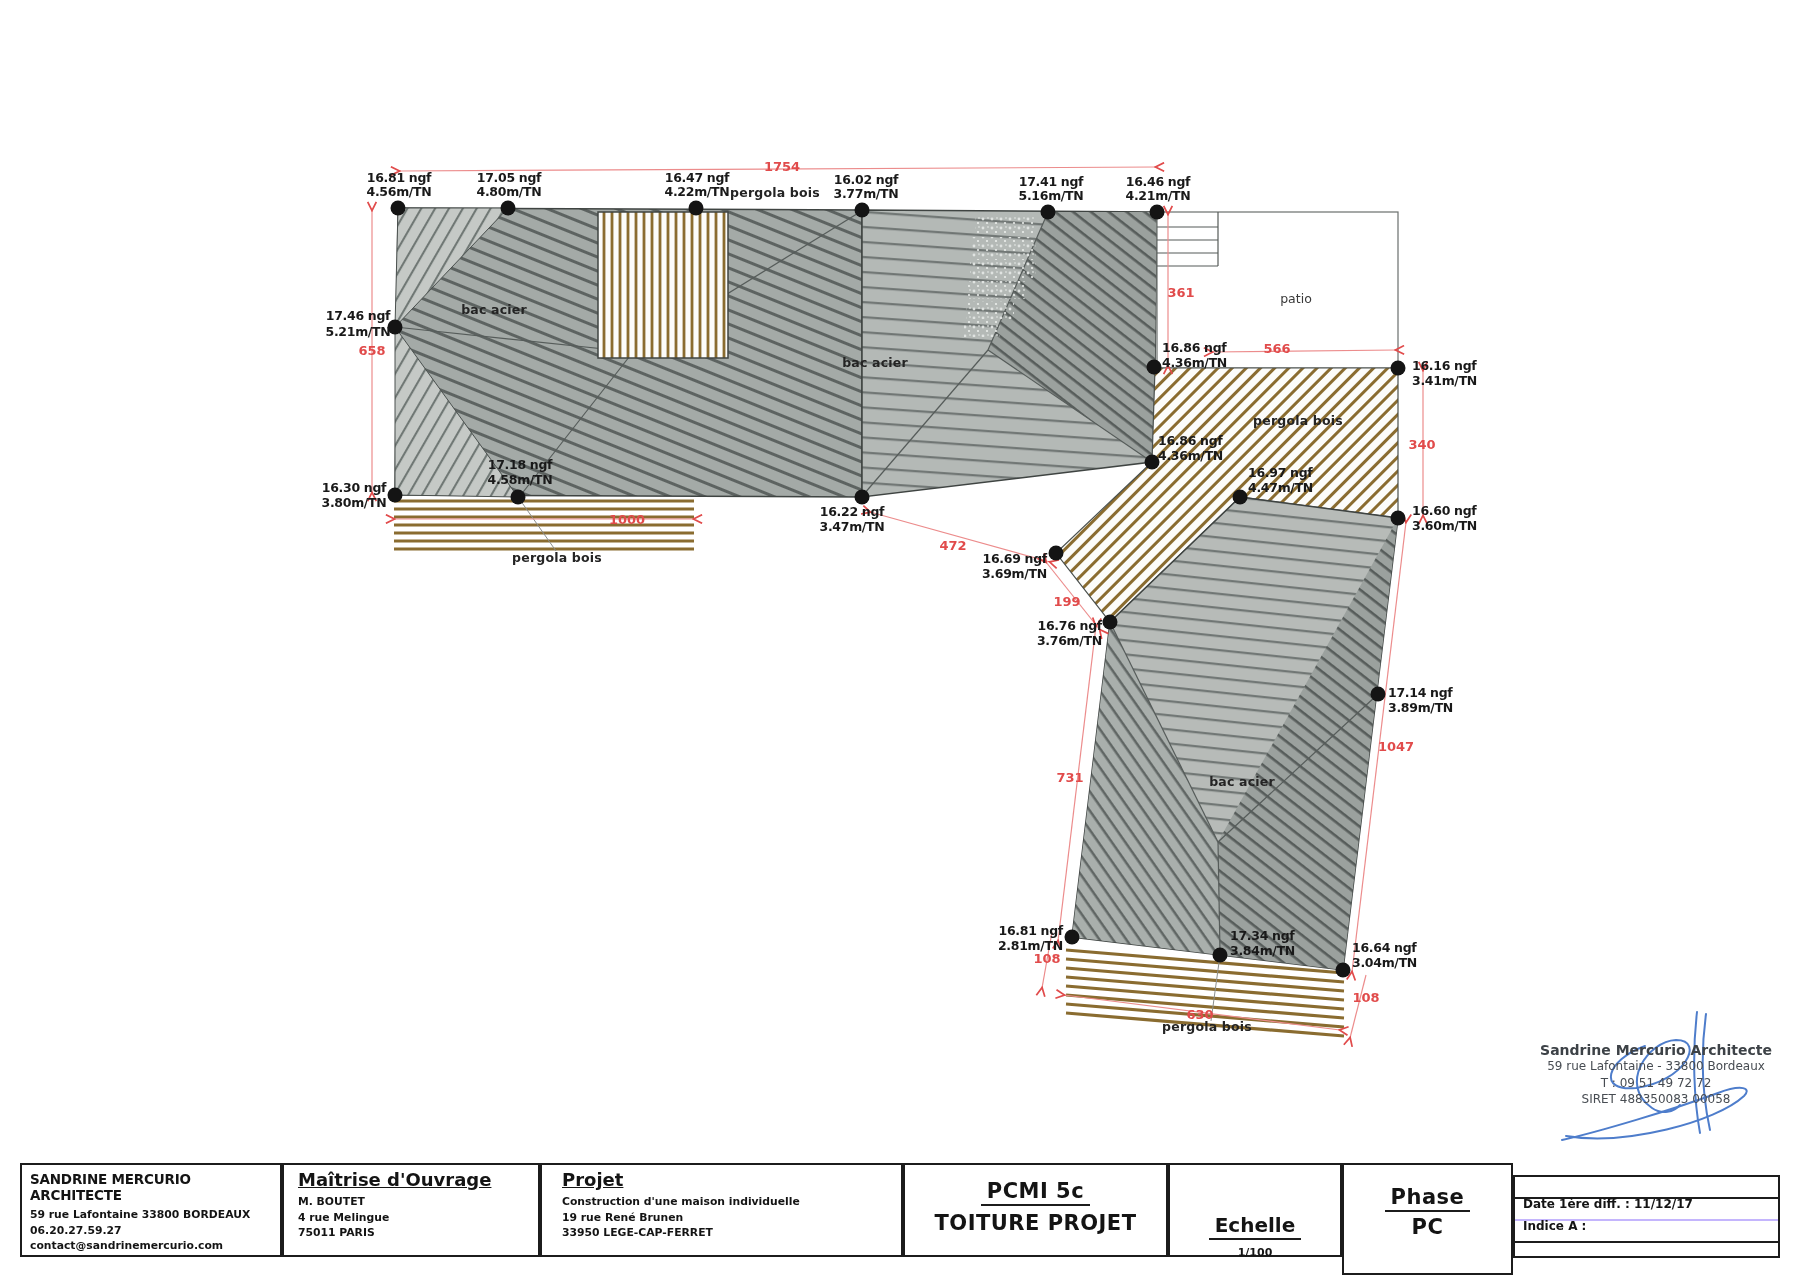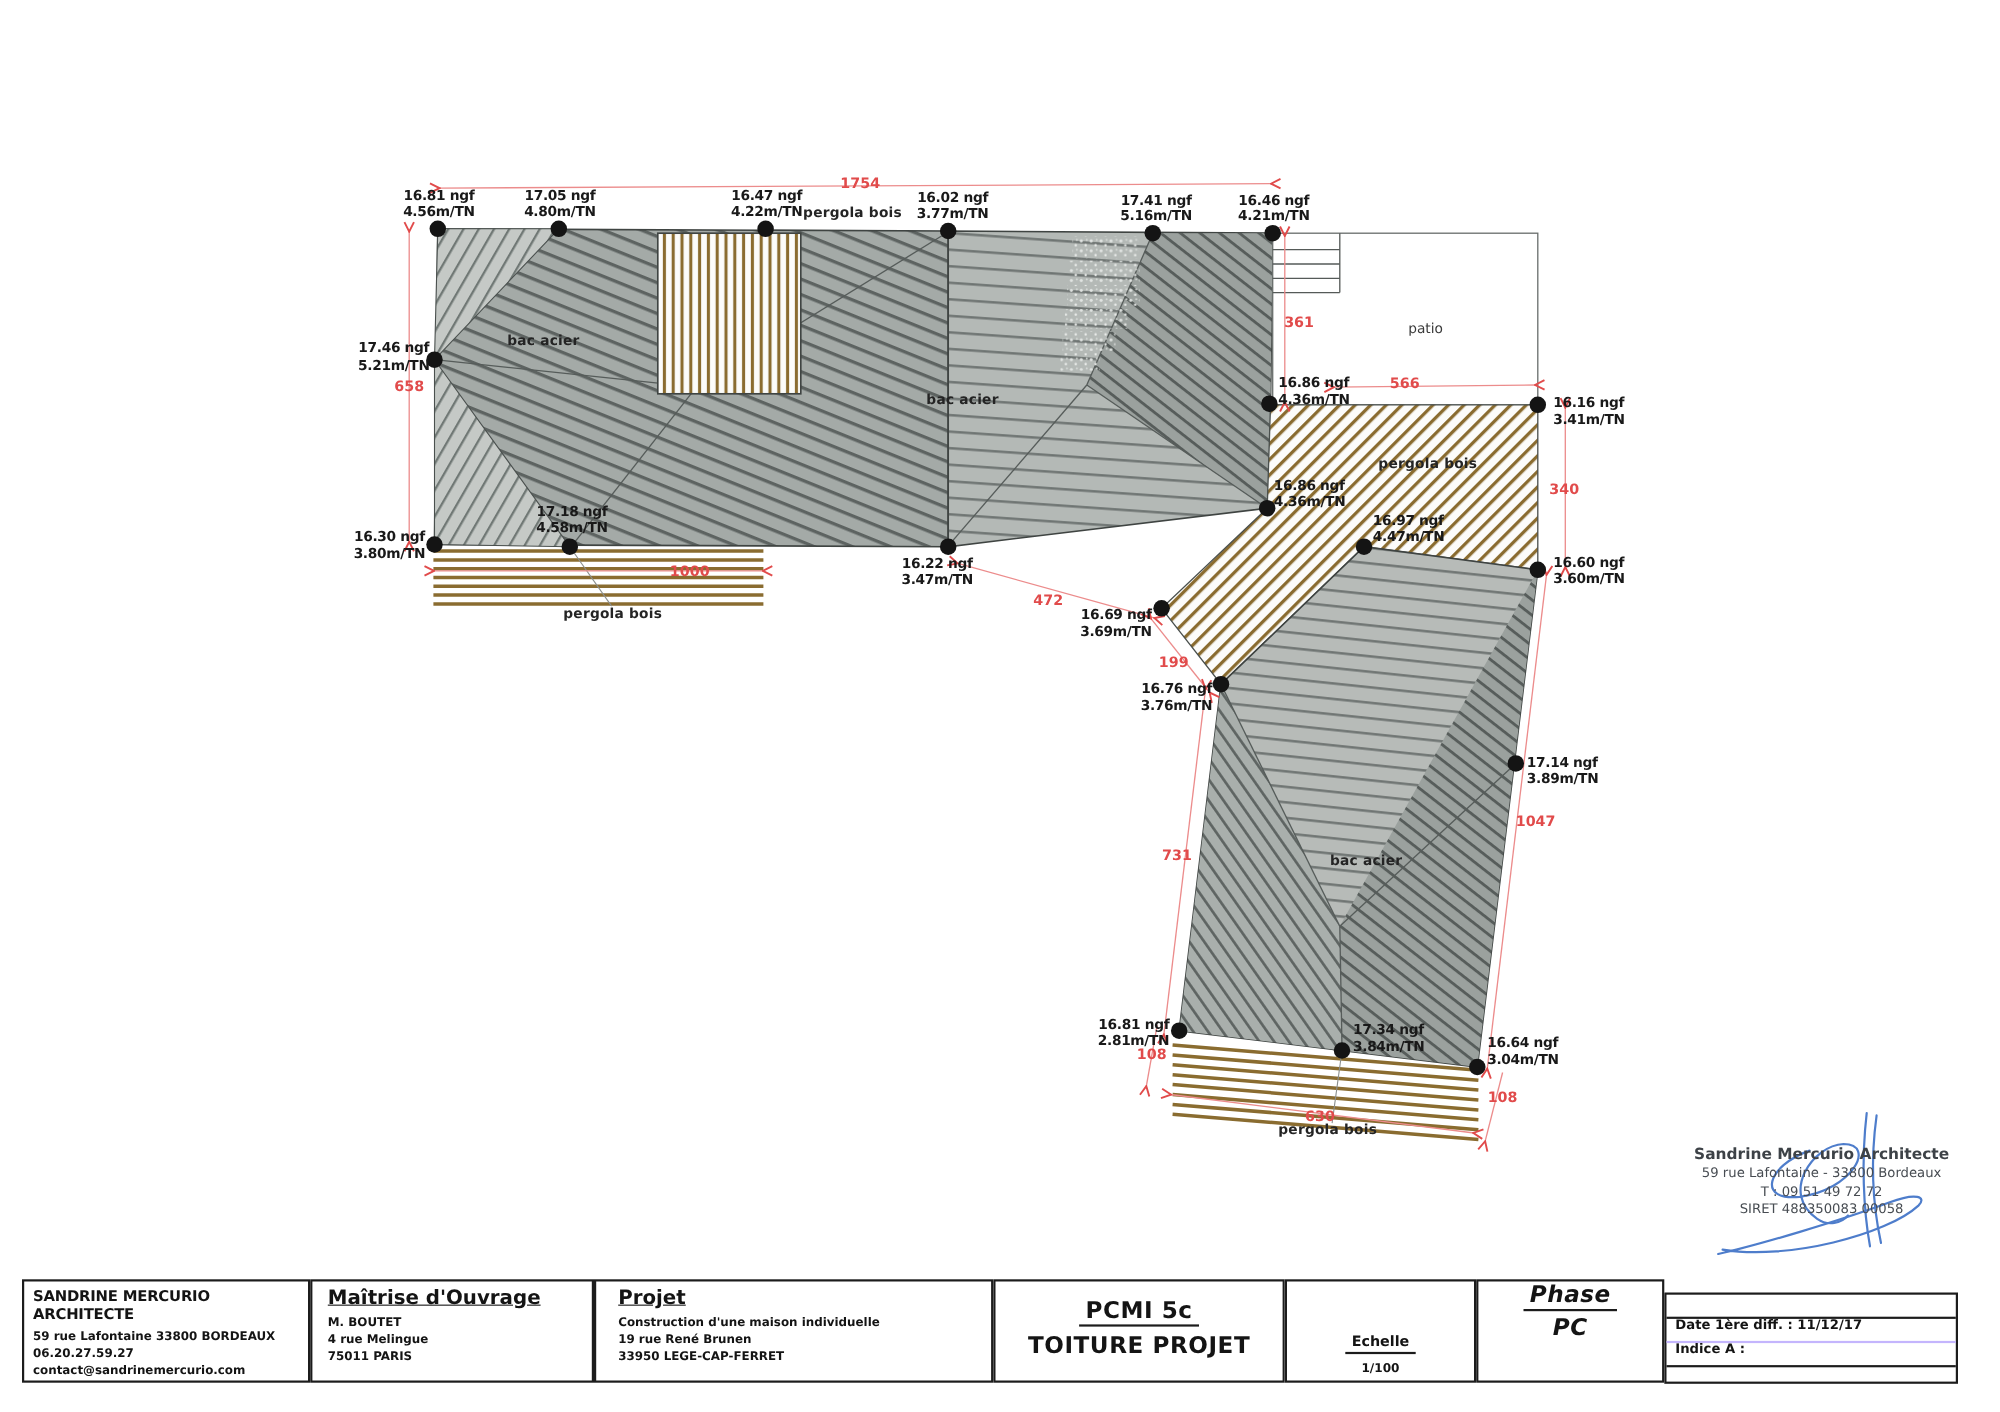--- a/index.html
+++ b/index.html
@@ -342,25 +342,25 @@
   <div class="tb-line">19 rue René Brunen</div>
   <div class="tb-line">33950 LEGE-CAP-FERRET</div>
 </div>
 
 <div class="cell tb-center" style="left:903px;top:1163px;width:265px;height:94px;padding-top:14px;">
   <div><span class="tb-big tb-und">PCMI 5c</span></div>
   <div class="tb-big" style="margin-top:5px;">TOITURE PROJET</div>
 </div>
 
 <div class="cell tb-center" style="left:1168px;top:1163px;width:174px;height:94px;padding-top:16px;">
-  <div><span class="tb-und" style="font-size:13px;font-weight:700;margin-top:32px;">Echelle</span></div>
+  <div><span class="tb-und" style="font-size:20px;font-weight:700;margin-top:32px;">Echelle</span></div>
   <div style="font-size:11px;font-weight:700;margin-top:6px;">1/100</div>
 </div>
 
-<div class="cell tb-center" style="left:1342px;top:1163px;width:171px;height:94px;padding-top:0;font-style:italic;">
+<div class="cell tb-center" style="left:1342px;top:1163px;width:171px;height:112px;padding-top:20px;">
   <div><span class="tb-big tb-und">Phase</span></div>
   <div class="tb-big" style="margin-top:3px;text-align:center;">PC</div>
 </div>
 
 <div class="cell" style="left:1513px;top:1175px;width:267px;height:83px;padding:0;">
   <div class="rev-row" style="height:18px;border-bottom:2px solid #1c1c1c;">Date 1ère diff. : 11/12/17</div>
   <div class="rev-row" style="height:22px;border-bottom:2px solid #c4b5fd;">Indice A :</div>
   <div class="rev-row" style="height:19px;border-bottom:2px solid #1c1c1c;"></div>
   <div class="rev-row" style="height:18px;"></div>
 </div>

